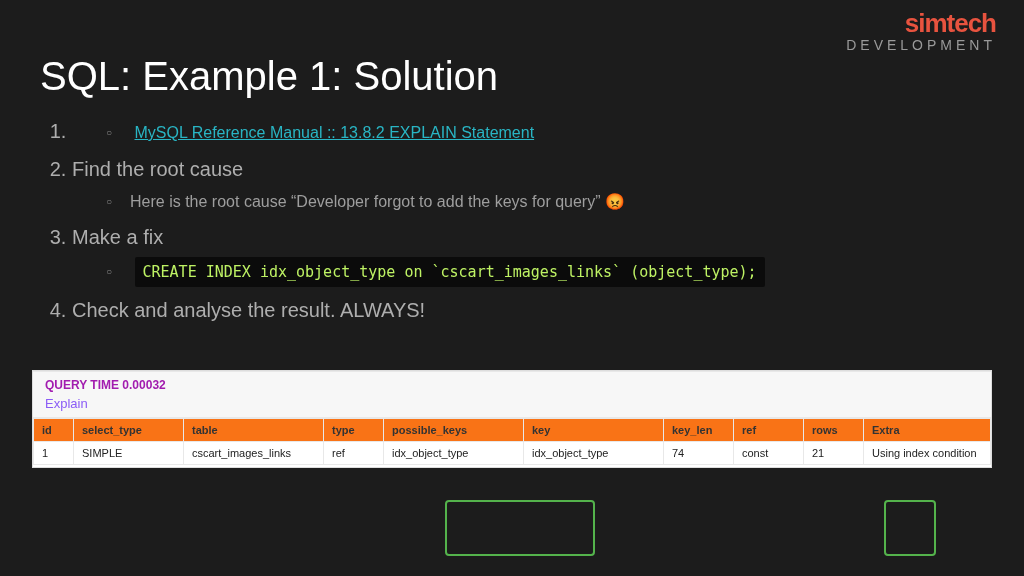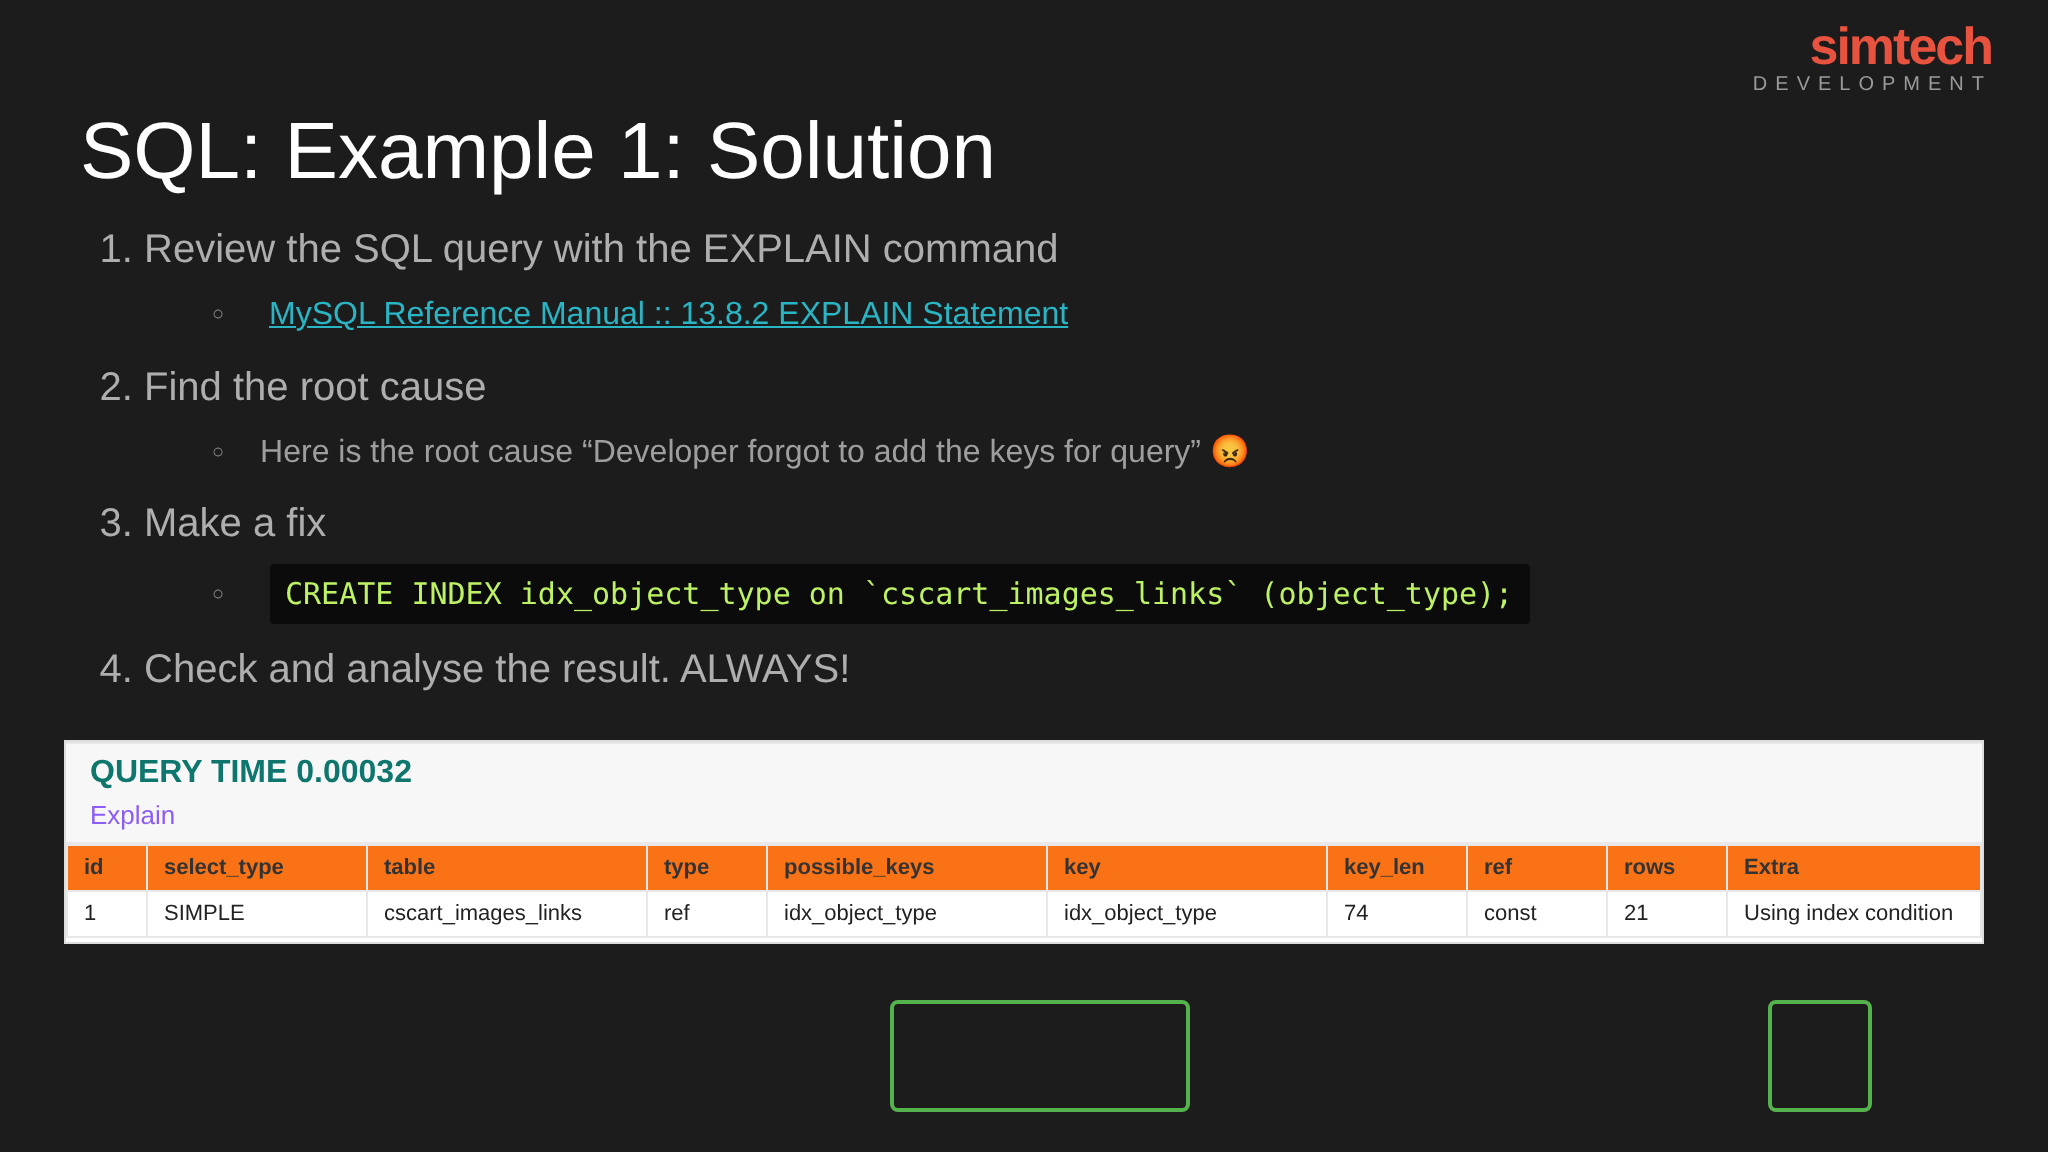--- a/index.html
+++ b/index.html
@@ -19,21 +19,21 @@
     text-align: right;
   }
   .logo-main {
     color: #e8533f;
     font-size: 26px;
     font-weight: 700;
     letter-spacing: -1px;
   }
   .logo-sub {
     color: #9a9a9a;
-    font-size: 10px;
+    font-size: 14px;
     letter-spacing: 4px;
     margin-top: -2px;
     text-align: center;
   }
   .slide-title {
     position: absolute;
     top: 54px;
     left: 40px;
     font-size: 40px;
     font-weight: 400;
@@ -103,23 +103,23 @@
     line-height: 1.5;
     white-space: pre;
   }
   .kw-sel { color: #0018d6; font-weight: 700; }
   .kw-from { color: #0018d6; font-weight: 700; }
   .kw-where { color: #0018d6; font-weight: 700; }
   .kw-ident { color: #333; }
   .kw-str { color: #ba1a1a; }
   .query-time {
     padding: 6px 12px 2px 12px;
-    font-size: 16px;
+    font-size: 12px;
     font-weight: 700;
-    color: #0f766e;
+    color: #a21caf;
     background: #f7f7f7;
     border-top: 1px solid #e8e8e8;
   }
   .query-time .qt-val { font-weight: 700; }
   .explain-label {
     padding: 2px 12px 6px 12px;
     font-size: 13px;
     color: #8b5cf6;
     background: #f7f7f7;
     border-bottom: 1px solid #e8e8e8;
@@ -166,21 +166,20 @@
 <div class="logo">
   <div class="logo-main">simtech</div>
   <div class="logo-sub">DEVELOPMENT</div>
 </div>
 
 <h1 class="slide-title">SQL: Example 1: Solution</h1>
 
 <div class="content">
   <ol class="main-list">
     <li>
-      <span>Review the SQL query with the EXPLAIN command</span>
       <ul class="sub-list">
         <li>
           <a class="link" href="#">MySQL Reference Manual :: 13.8.2 EXPLAIN Statement</a>
         </li>
       </ul>
     </li>
     <li>
       <span>Find the root cause</span>
       <ul class="sub-list">
         <li>Here is the root cause “Developer forgot to add the keys for query” 😡</li>

